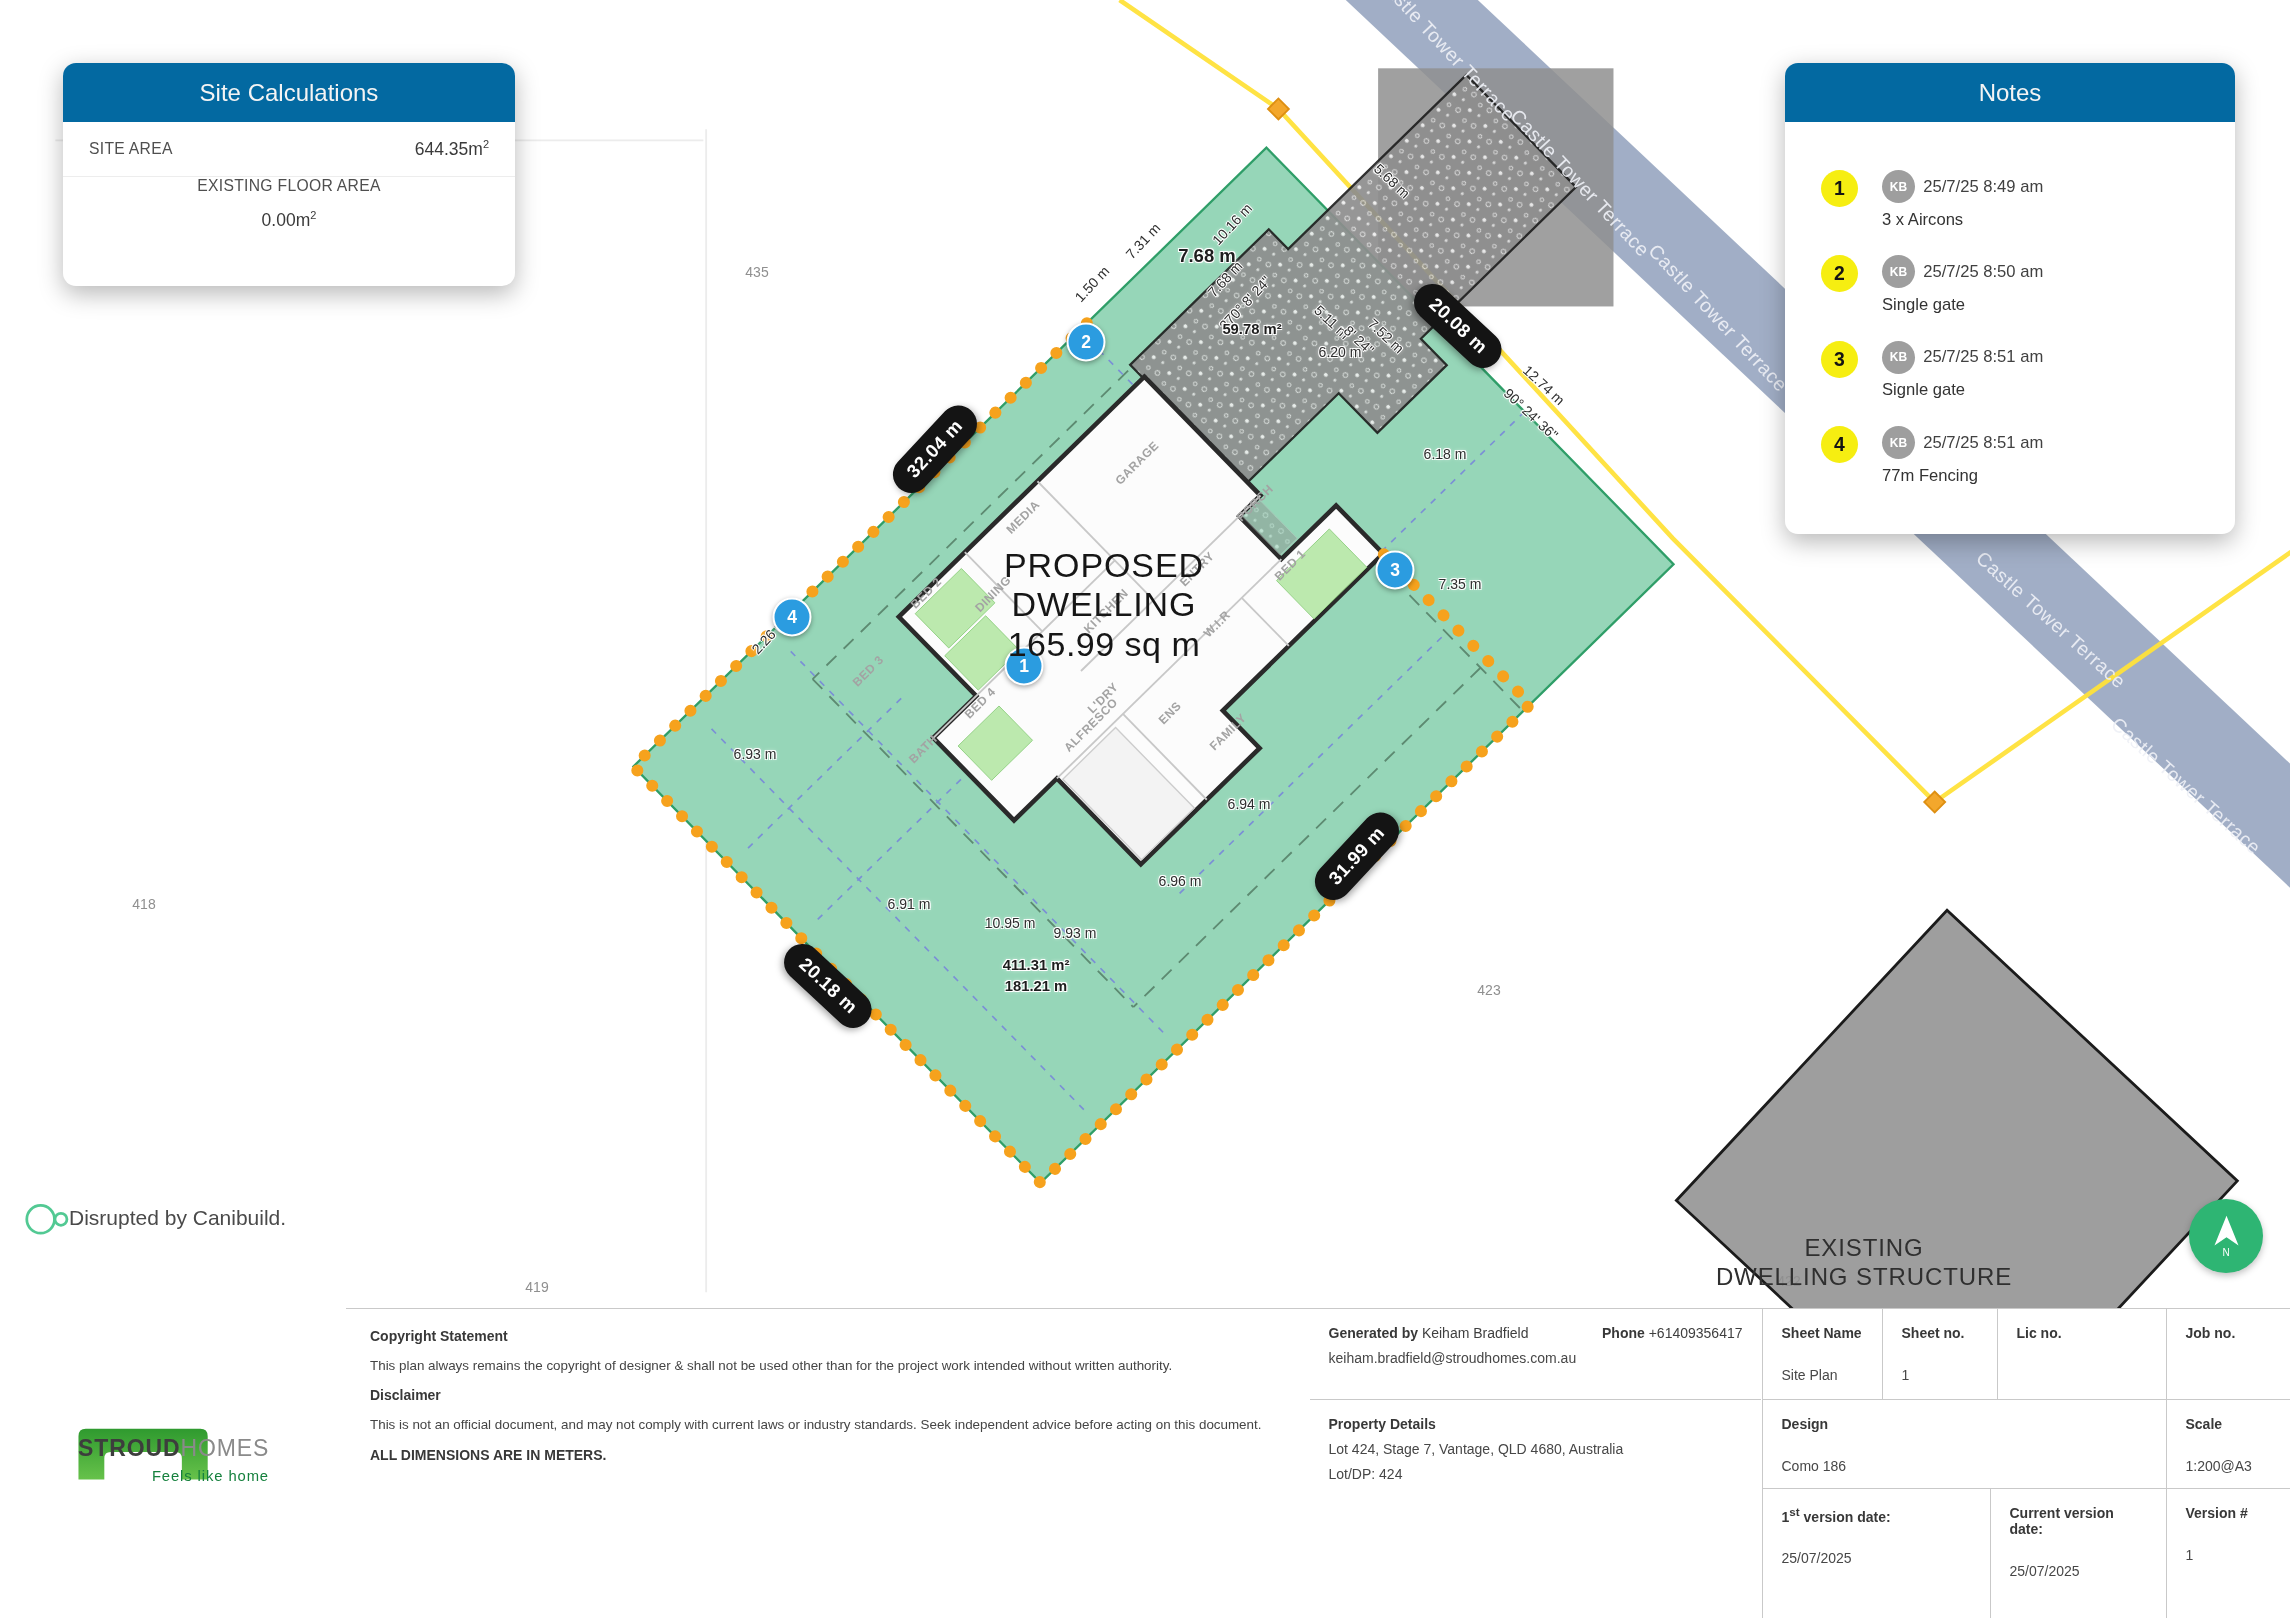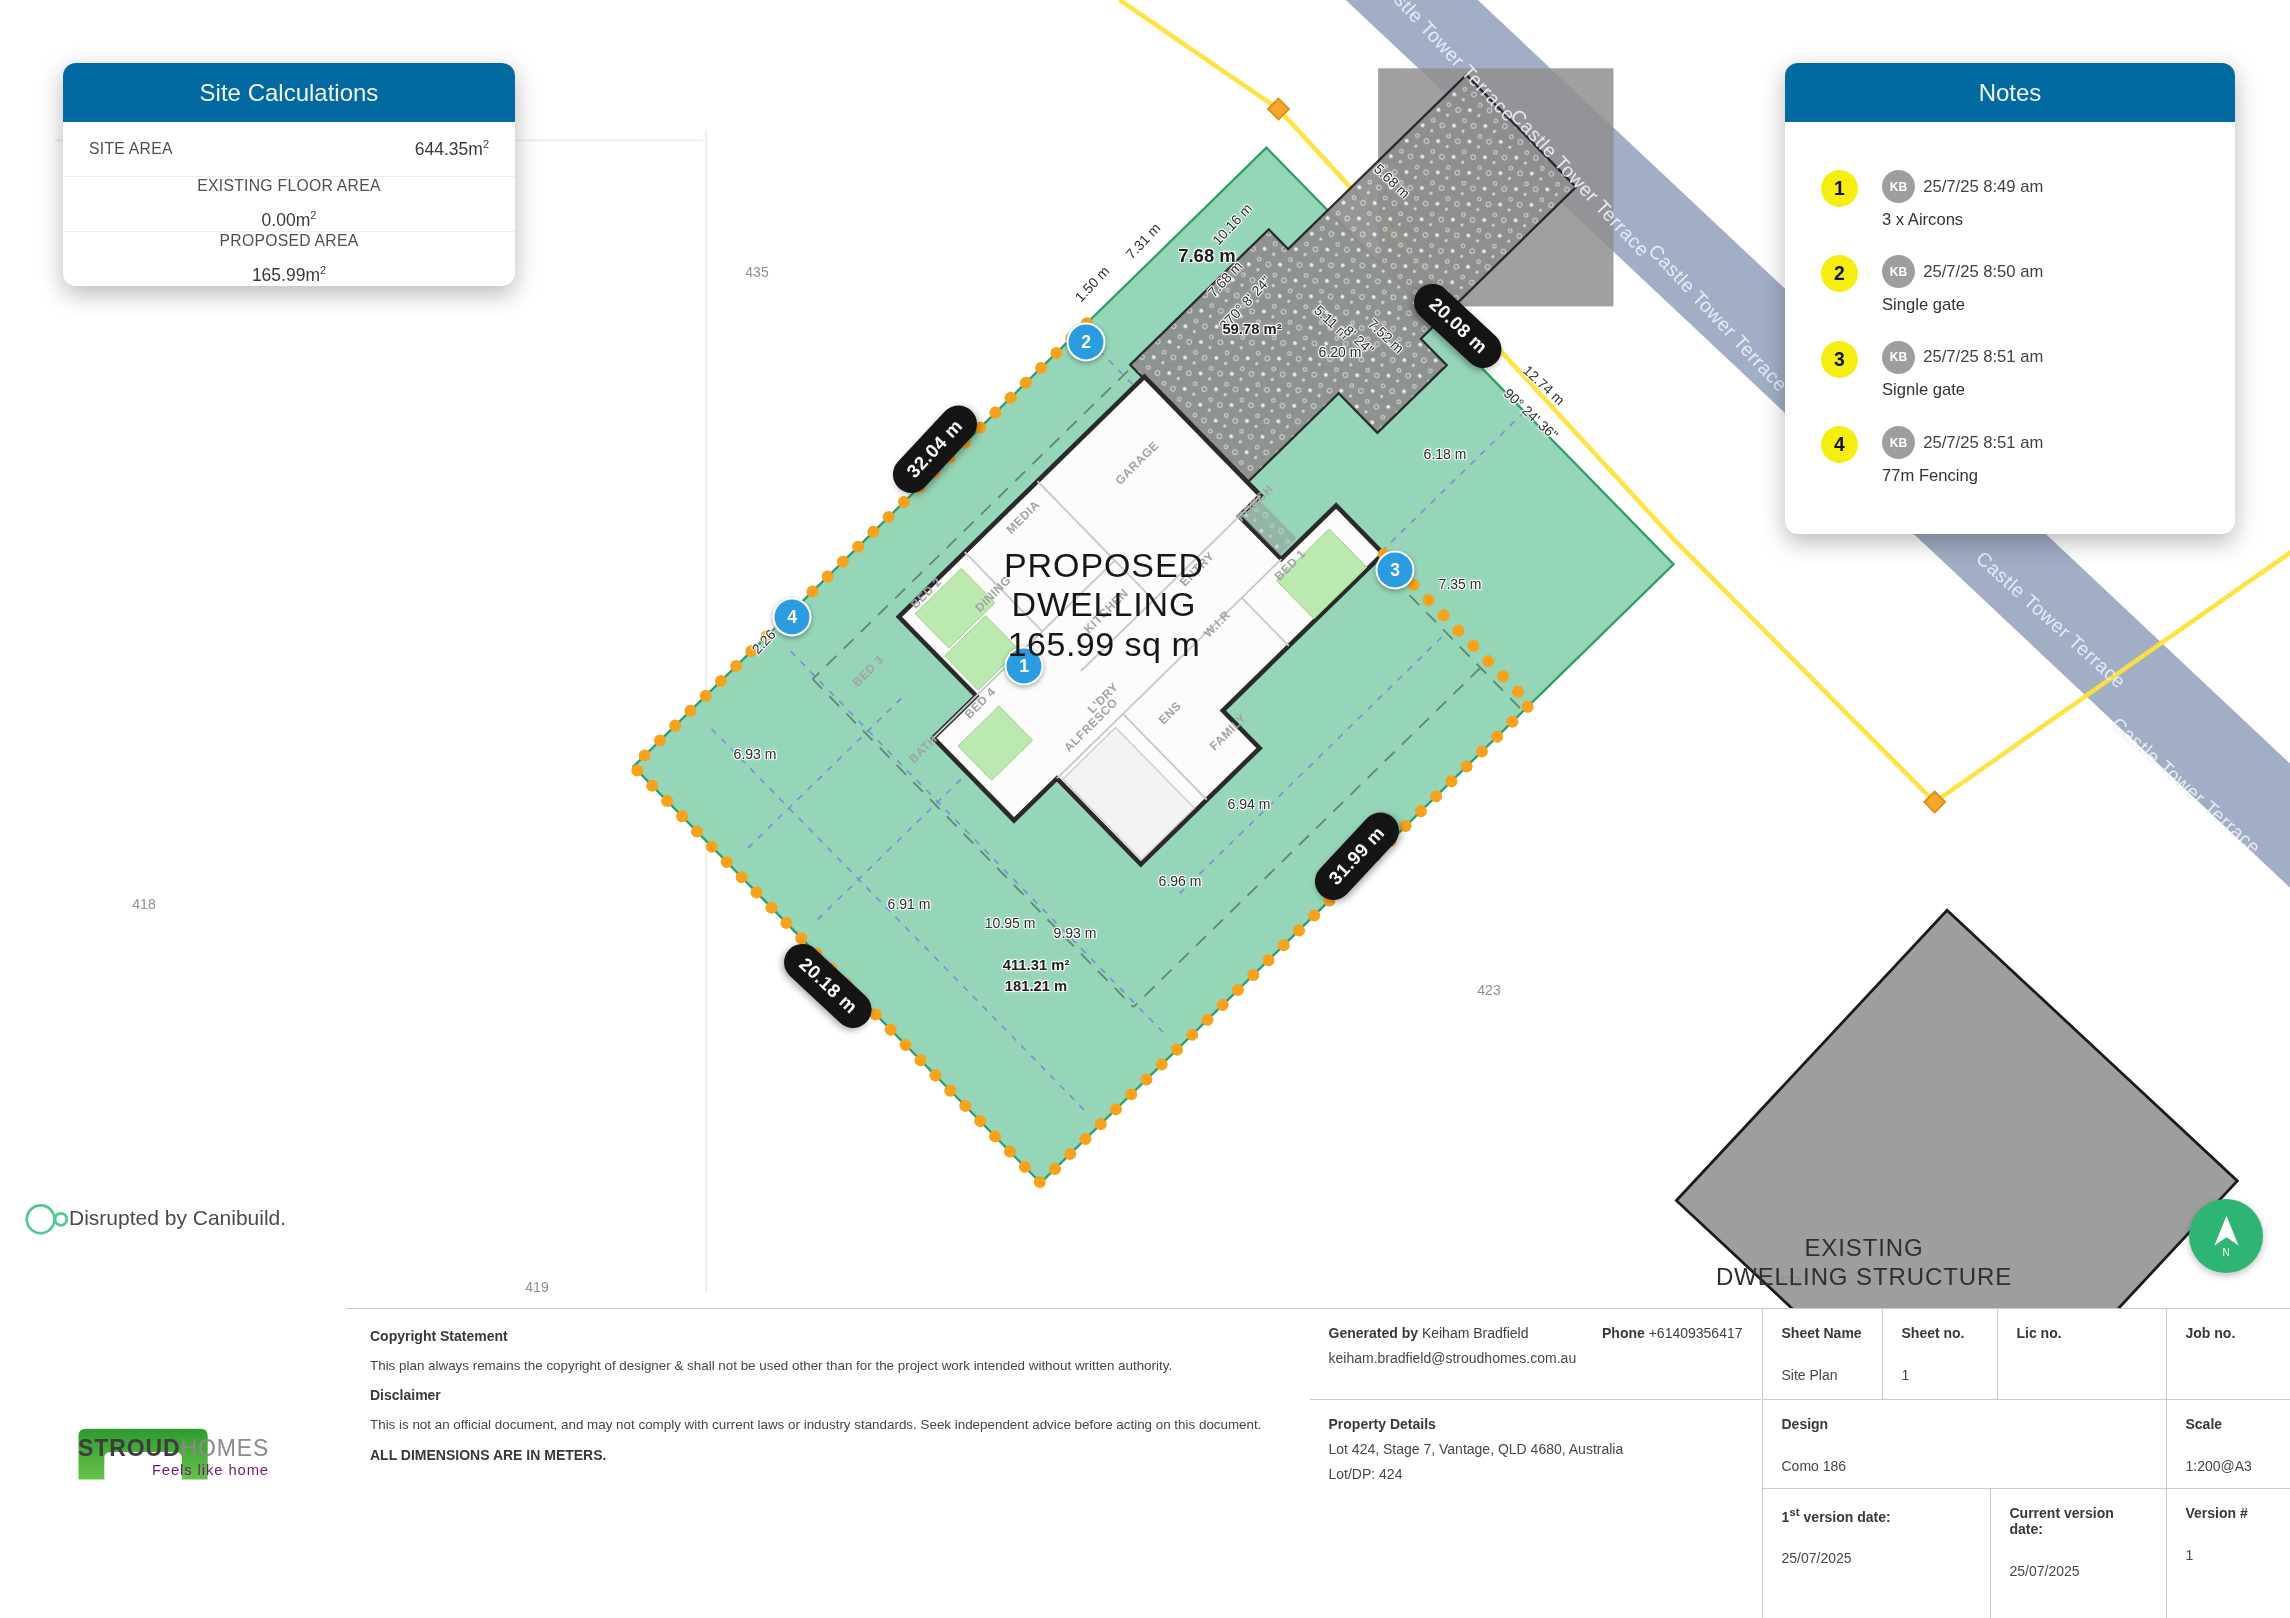--- a/index.html
+++ b/index.html
@@ -51,21 +51,21 @@
   #compass .n{color:#fff;font-size:10px;margin-top:-3.7px;}
 
   
   #canibuild{position:absolute;left:69px;top:1206px;font-size:21px;color:#4a4a4a;z-index:5;}
 
   
   #stroud{position:absolute;left:78px;top:1429px;width:222px;z-index:5;}
   #stroud .words{margin-top:5.5px;font-size:23px;letter-spacing:0.9px;}
   #stroud .w1{font-weight:700;color:#3d3d3d;}
   #stroud .w2{font-weight:400;color:#8a8a8a;}
-  #stroud .tag{width:191px;text-align:right;font-size:14.8px;color:#701a75;margin-top:0;letter-spacing:0.9px;}
+  #stroud .tag{width:191px;text-align:right;font-size:14.8px;color:#15803d;margin-top:6px;letter-spacing:0.9px;}
 
   
   #titleblock{position:absolute;left:346px;top:1308px;width:1945px;height:311px;background:#fff;border-top:1.8px solid #c9c9c9;z-index:4;color:#3f3f3f;}
   .cell{position:absolute;box-sizing:border-box;padding:15.7px 18.5px;}
   .bl{border-left:1.8px solid #c9c9c9;}
   .bt{border-top:1.8px solid #c9c9c9;}
   .cl{font-size:14px;font-weight:700;color:#383838;}
   .cv{font-size:14px;color:#474747;margin-top:26px;}
   #c-copy{left:0;top:0;width:964px;height:311px;padding:18.5px 24px;}
   #c-copy .h{font-size:14px;font-weight:700;color:#383838;margin-bottom:14px;}
@@ -254,24 +254,20 @@
   <div class="panel-header">Site Calculations</div>
   <div id="calc-rows">
       <div class="calc-row">
         <span class="calc-label">SITE AREA</span>
         <span class="calc-value">644.35m<sup>2</sup></span>
       </div>
       <div class="calc-row">
         <span class="calc-label">EXISTING FLOOR AREA</span>
         <span class="calc-value">0.00m<sup>2</sup></span>
       </div>
-      <div class="calc-row">
-        <span class="calc-label">PROPOSED AREA</span>
-        <span class="calc-value">165.99m<sup>2</sup></span>
-      </div>
     </div>
 </div>
 
 <div id="notes-panel" class="panel">
   <div class="panel-header">Notes</div>
   <div id="notes-items">
       <div class="note-item">
         <div class="note-num">1</div>
         <div>
           <div class="note-head">

